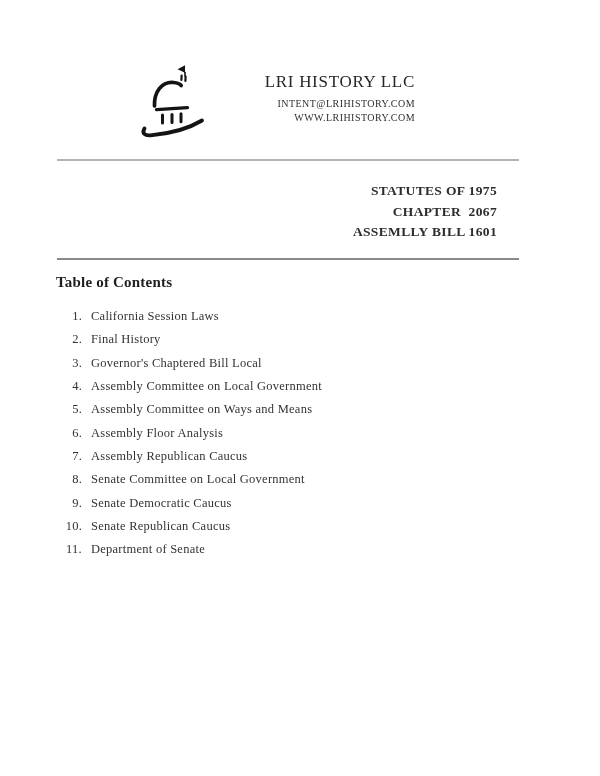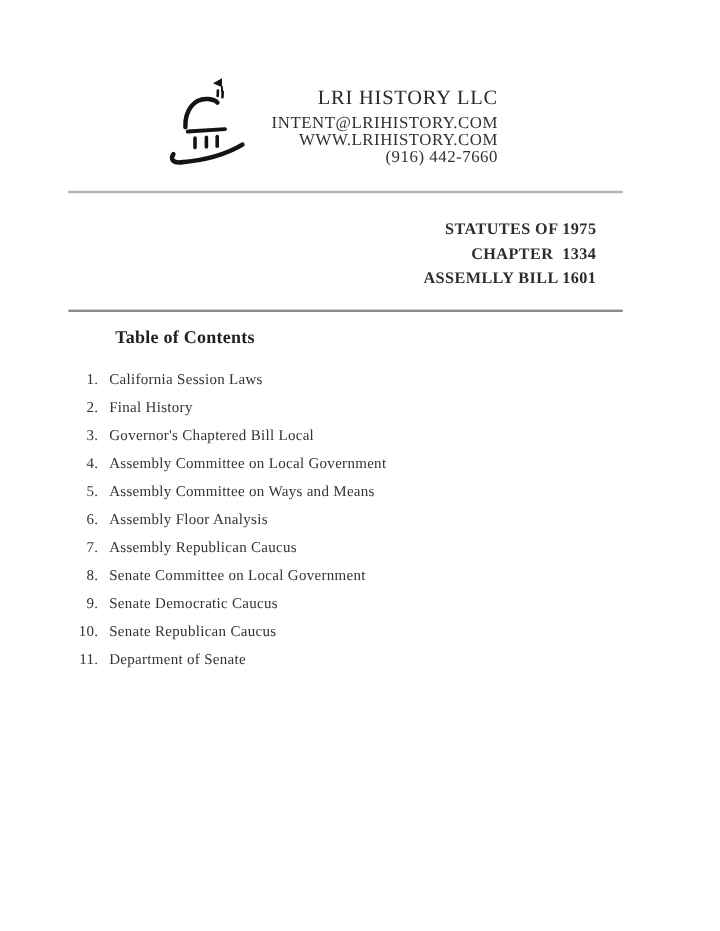--- a/index.html
+++ b/index.html
@@ -37,21 +37,21 @@
   }
   .company-name {
     font-size: 17px;
     letter-spacing: 0.7px;
     color: #272727;
     line-height: 22px;
     margin-bottom: 4px;
     white-space: nowrap;
   }
   .contact-line {
-    font-size: 14px;
+    font-size: 10px;
     letter-spacing: 0.45px;
     color: #303030;
     line-height: 14px;
     white-space: nowrap;
   }
 
   
   .divider-top {
     position: absolute;
     left: 57px;
@@ -86,21 +86,20 @@
   
   .toc-title {
     position: absolute;
     left: 56px;
     top: 272px;
     font-weight: bold;
     font-size: 15px;
     letter-spacing: 0.2px;
     color: #1f1f1f;
     line-height: 20px;
-    margin-left: 40px;
   }
   .toc-list {
     position: absolute;
     left: 56px;
     top: 305px;
     width: 420px;
   }
   .toc-row {
     display: flex;
     align-items: baseline;
@@ -143,28 +142,27 @@
 
         <path d="M6.5 68.5 C3.5 73.5, 7 75.8, 12.5 75.3 C31 73.8, 49 69.5, 64 60.5" stroke-width="3.8"></path>
       </g>
     </svg>
   </div>
 
   <div class="letterhead-text">
     <div class="company-name">LRI HISTORY LLC</div>
     <div class="contact-line">INTENT@LRIHISTORY.COM</div>
     <div class="contact-line">WWW.LRIHISTORY.COM</div>
-    <div class="contact-line">(916) 442-7660</div>
   </div>
 
   <div class="divider-top"></div>
 
   <div class="statute-block">
     <div class="statute-line">STATUTES OF 1975</div>
-    <div class="statute-line">CHAPTER  1334</div>
+    <div class="statute-line">CHAPTER  2067</div>
     <div class="statute-line">ASSEMLLY BILL 1601</div>
   </div>
 
   <div class="divider-bottom"></div>
 
   <div class="toc-title">Table of Contents</div>
 
   <div class="toc-list">
     <div class="toc-row">
       <span class="toc-num">1.</span>

